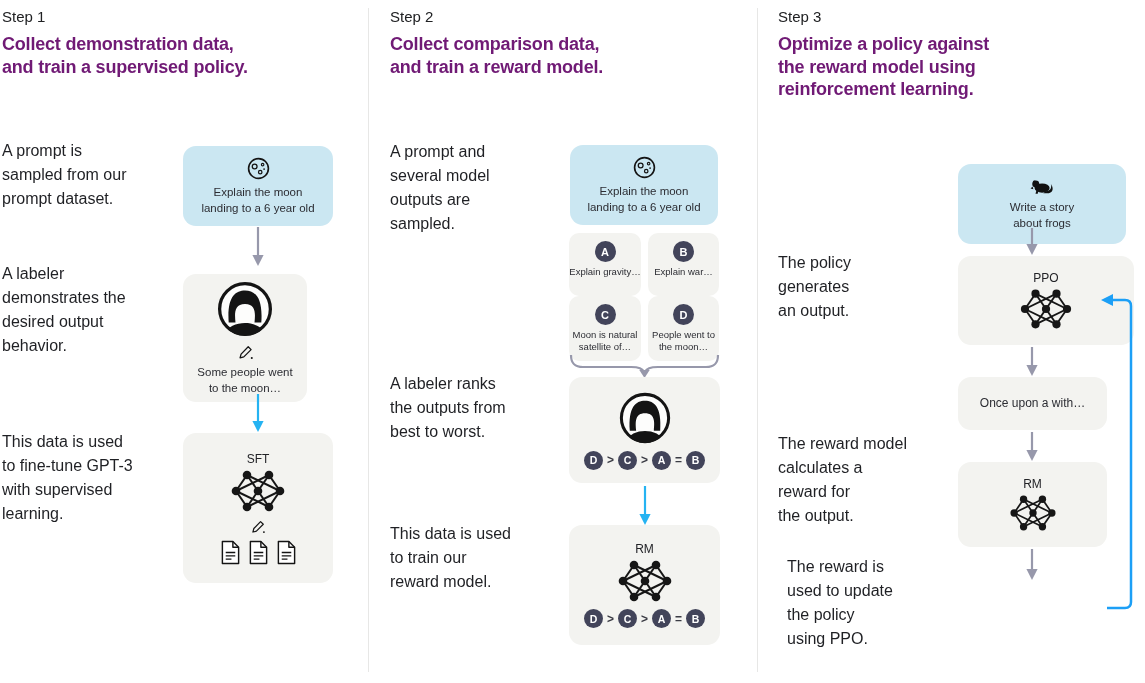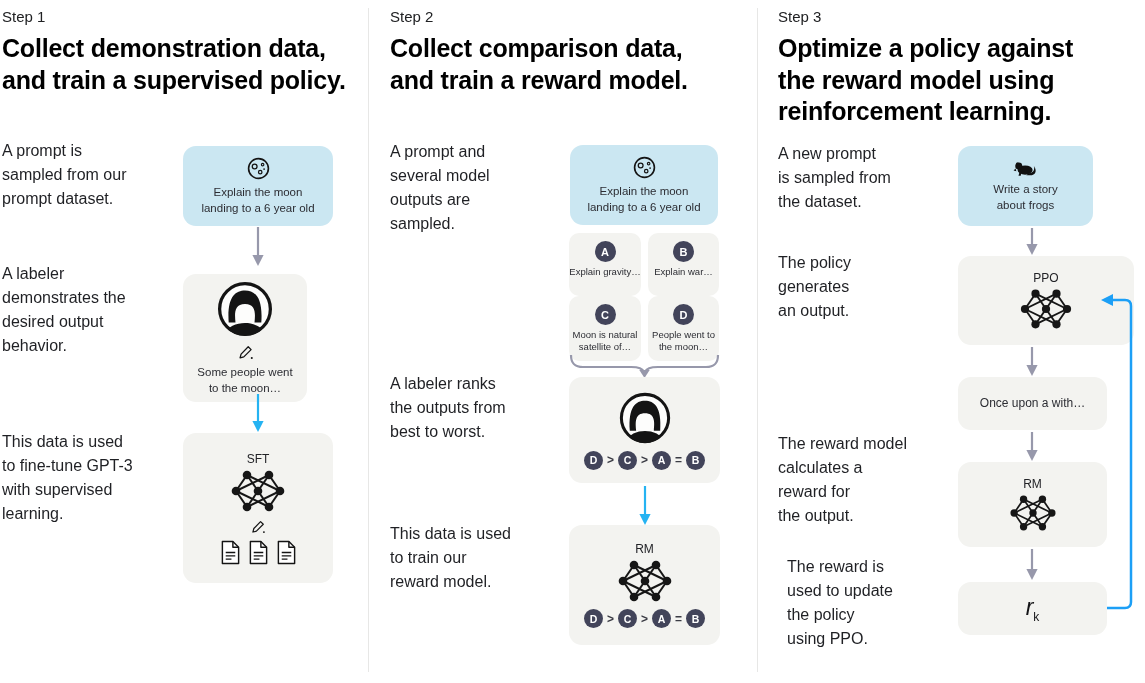--- a/index.html
+++ b/index.html
@@ -2,22 +2,22 @@
 <html><head>
 <meta charset="utf-8">
 <style>
   html,body{margin:0;padding:0;background:#ffffff;}
   .canvas{
     position:relative;width:1145px;height:683px;background:#ffffff;overflow:hidden;
     font-family:"Liberation Sans","DejaVu Sans",sans-serif;color:#1a1a1e;padding-left:45px;
   }
   .divider{position:absolute;top:8px;height:664px;width:1px;background:#e7e7e6;}
   .step-label{position:absolute;font-size:15px;color:#202123;}
-  .step-title{position:absolute;margin:0;font-size:25px;font-weight:700;line-height:1.26;
-    letter-spacing:-0.2px;color:#000000;white-space:pre-line;}
+  .step-title{position:absolute;margin:0;font-size:18px;font-weight:700;line-height:1.26;
+    letter-spacing:-0.2px;color:#701a75;white-space:pre-line;}
   .note{position:absolute;margin:0;font-size:16px;line-height:1.5;color:#1f2024;white-space:pre-line;width:180px;}
   .box{position:absolute;border-radius:13px;display:flex;flex-direction:column;
     align-items:center;justify-content:center;text-align:center;}
   .box.blue{background:#cbe7f2;}
   .box.gray{background:#f3f3f0;}
   .box-text{font-size:11.5px;line-height:1.35;color:#2c2d33;white-space:pre-line;margin-top:4px;}
   .model-label{font-size:12px;color:#222327;margin-bottom:3px;}
   .outcard{position:absolute;background:#f3f3f0;border-radius:10px;display:flex;flex-direction:column;
     align-items:center;justify-content:flex-start;padding-top:8px;gap:4px;text-align:center;}
   .outcard .ot{font-size:9.5px;line-height:1.3;color:#2c2d33;white-space:pre-line;}
@@ -262,36 +262,33 @@
       <span class="sep">=</span>
       <span class="badge">B</span>
     </div>
   </div>
 
   <div class="step-label" style="left:778px;top:8px">Step 3</div>
   <h2 class="step-title" style="left:778px;top:33px">Optimize a policy against
 the reward model using
 reinforcement learning.</h2>
 
-  <p class="note" style="left:778px;top:142px">A new prompt
-is sampled from
-the dataset.</p>
   <p class="note" style="left:778px;top:251px">The policy
 generates
 an output.</p>
   <p class="note" style="left:778px;top:432px">The reward model
 calculates a
 reward for
 the output.</p>
   <p class="note" style="left:787px;top:555px">The reward is
 used to update
 the policy
 using PPO.</p>
 
-  <div class="box blue" style="left:958px;top:146px;width:135px;height:80px">
+  <div class="box blue" style="left:958px;top:164px;width:168px;height:80px">
     <svg width="27" height="19" viewBox="0 0 34 22">
       <path d="M21 17 C27 17 29 12.5 27.5 8 C30.5 12 31.5 18 25 19.5 L18 19.5 Z" fill="#111111"></path>
       <ellipse cx="16.5" cy="13" rx="9.5" ry="5.8" fill="#111111"></ellipse>
       <circle cx="8.5" cy="8" r="4.4" fill="#111111"></circle>
       <circle cx="6.8" cy="5" r="1.7" fill="#111111"></circle>
       <path d="M9.5 15.5 L8.2 20 L11 20 L12 15.5 Z" fill="#111111"></path>
       <path d="M4.5 11 L2 13.5 L5.5 14.5 Z" fill="#111111"></path>
     </svg>
     <div class="box-text">Write a story
 about frogs</div>
@@ -372,22 +369,19 @@
           <circle cx="39" cy="38" r="4.3"></circle>
       </g>
     </svg>
   </div>
 
   <svg class="arr" style="left:1024px;top:549px" width="16" height="31">
     <line x1="8" y1="0" x2="8" y2="21" stroke="#9798ab" stroke-width="2.2"></line>
     <polygon points="8,31 2.4,20 13.6,20" fill="#9798ab"></polygon>
   </svg>
 
-  <div class="box gray" style="left:958px;top:582px;width:149px;height:53px">
-    <span class="rk"><i>r</i><sub>k</sub></span>
-  </div>
 
   <svg class="arr" style="left:1098px;top:292px" width="46" height="326">
     <path d="M9 316 H 27 Q 33 316 33 310 V 14 Q 33 8 27 8 H 14" fill="none" stroke="#1c9ff6" stroke-width="2.5"></path>
     <polygon points="3,8 15,2 15,14" fill="#1c9ff6"></polygon>
   </svg>
 
 </div>
 
 </body></html>

